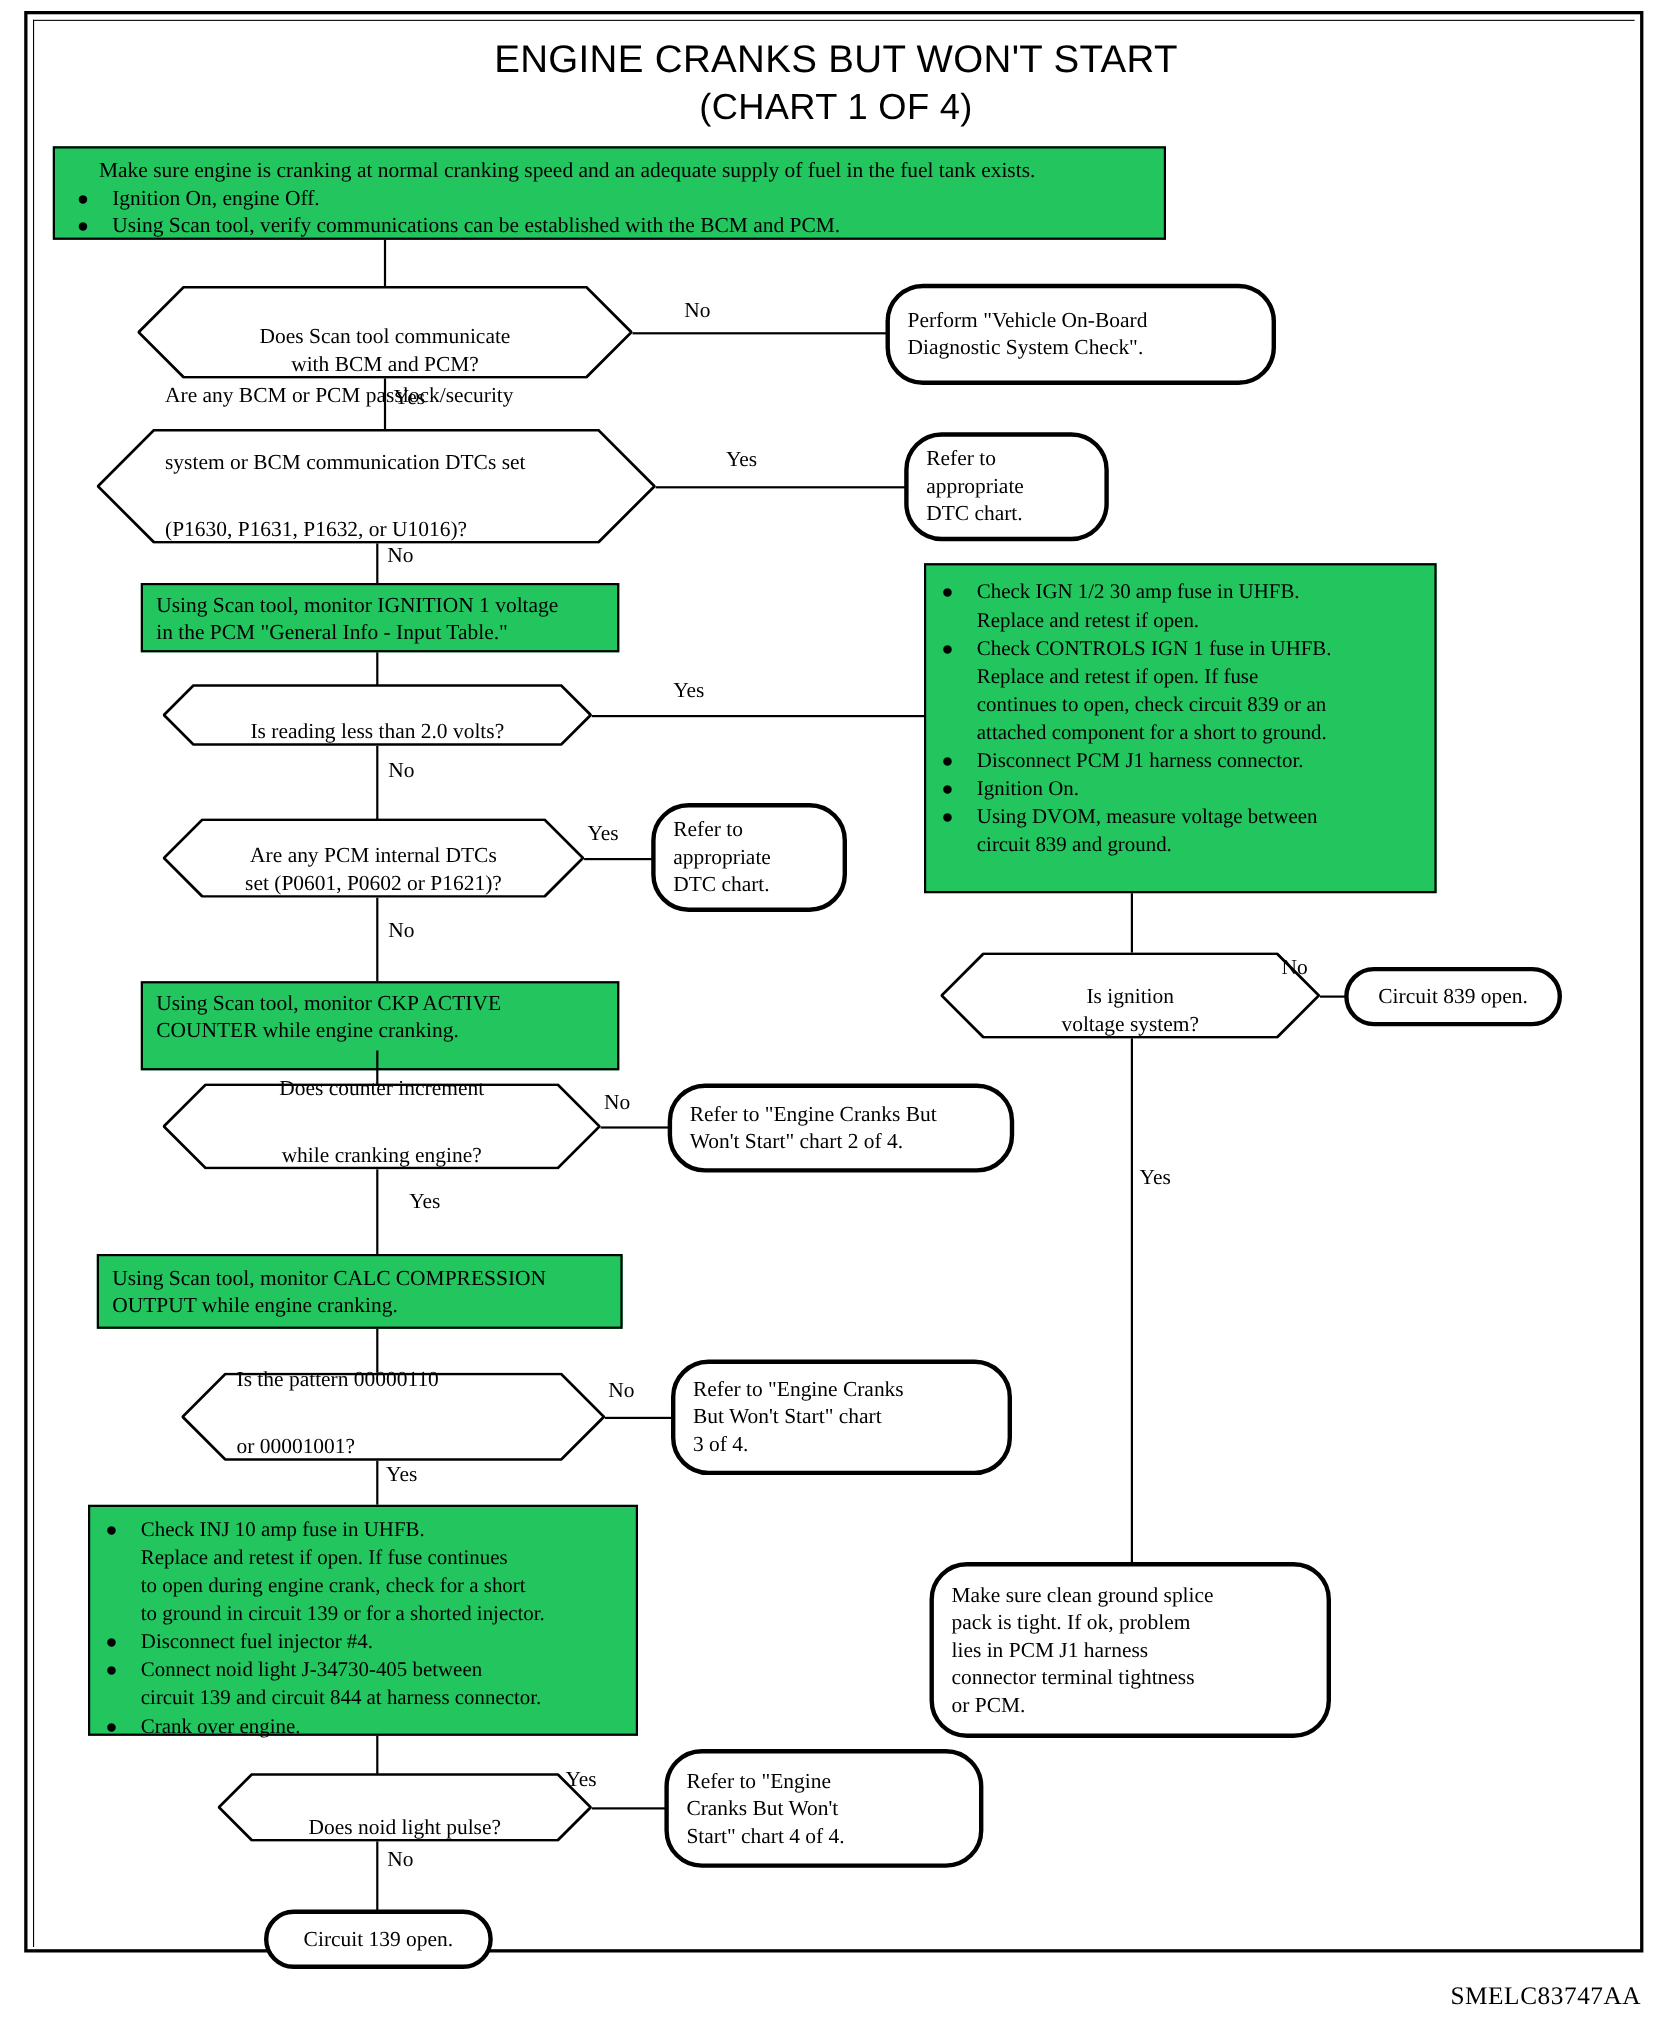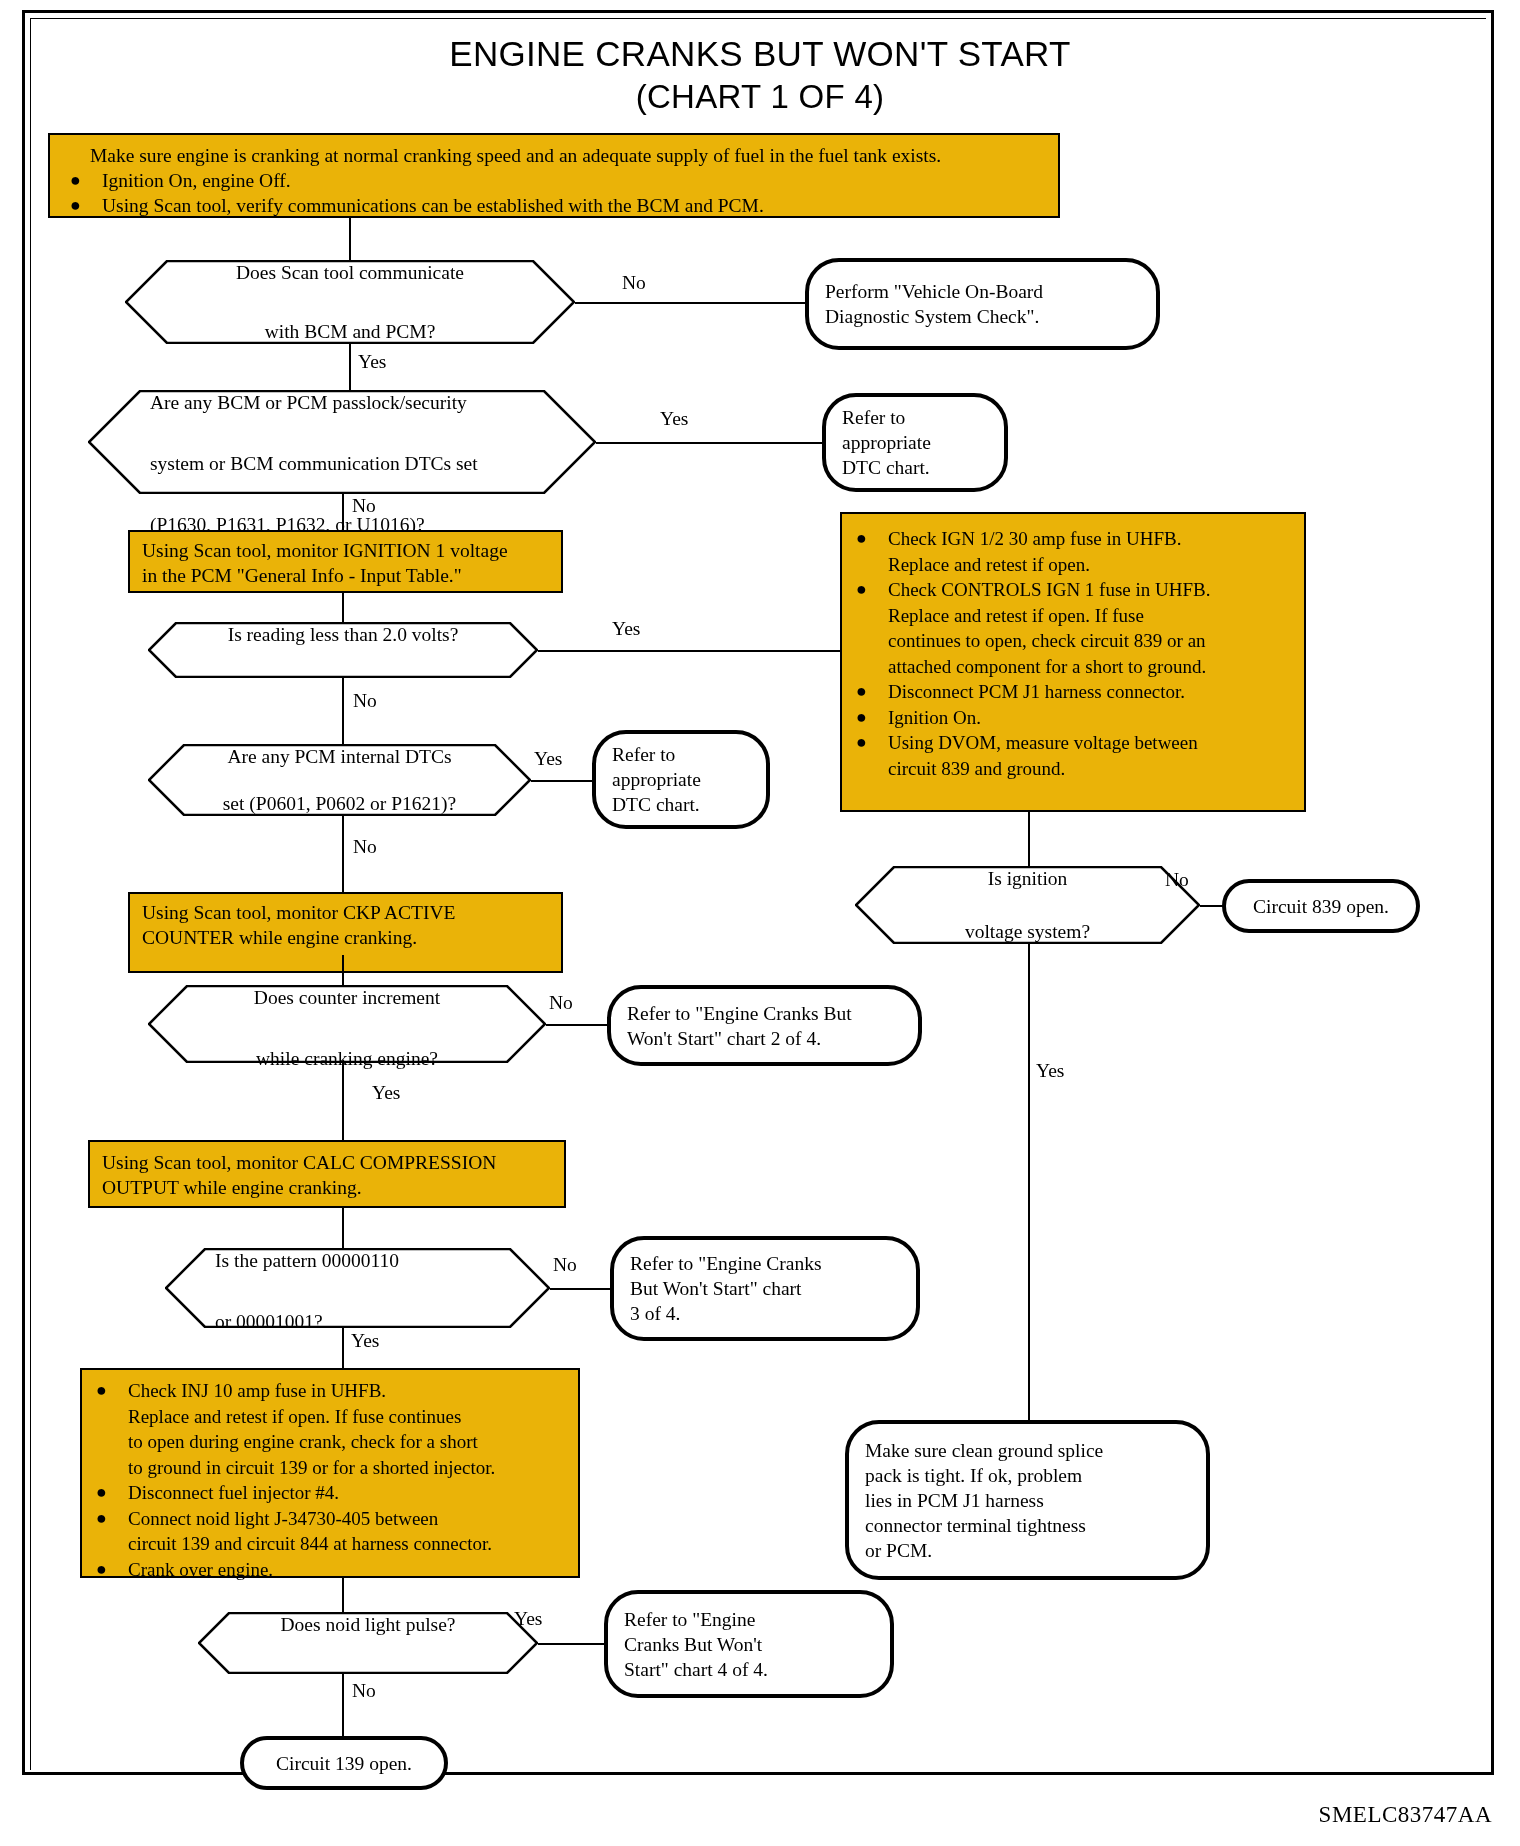--- a/index.html
+++ b/index.html
@@ -46,21 +46,21 @@
     font-weight: normal;
     letter-spacing: 0.3px;
   }
   #title-line1 { top: 34px; font-size: 35px; }
   #title-line2 { top: 78px; font-size: 33px; }
 
   
   .rect {
     position: absolute;
     border: 2.5px solid #000;
-    background: #eab308;
+    background: #22c55e;
     box-sizing: border-box;
     font-size: 19.5px;
     line-height: 25px;
     padding: 8px 10px 8px 12px;
   }
 
   
   .round {
     position: absolute;
     border: 4px solid #000;
@@ -83,21 +83,21 @@
   .hex .hexshape {
     position: absolute;
     inset: 0;
   }
   .hex .hextext {
     position: absolute;
     inset: 0;
     display: flex;
     flex-direction: column;
     align-items: center;
-    justify-content: space-between;
+    justify-content: flex-end;
     font-size: 19.5px;
     line-height: 25px;
     text-align: center;
     padding: 0 46px;
     box-sizing: border-box;
   }
   .hex .hextext.lefty {
     align-items: flex-start;
     text-align: left;
     gap: 36px;

